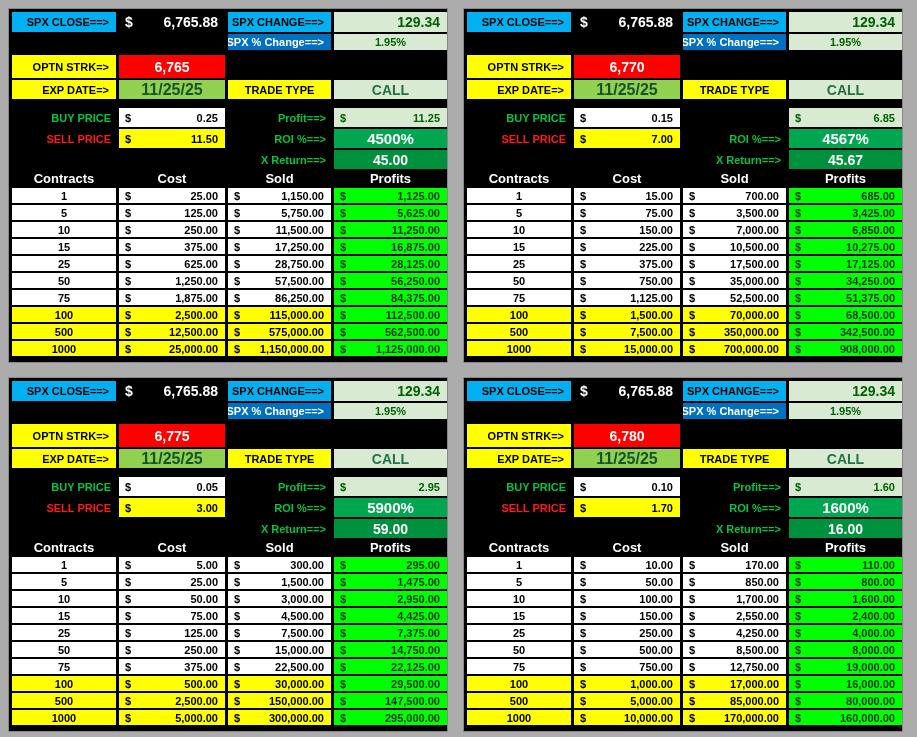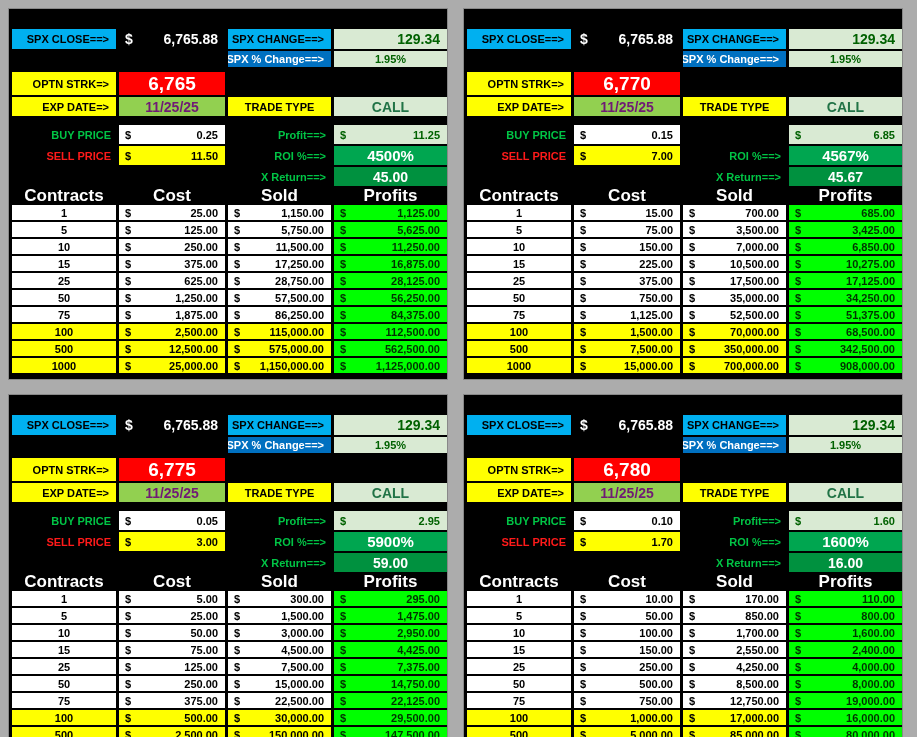--- a/index.html
+++ b/index.html
@@ -11,52 +11,52 @@
   }
   .panels-grid {
     display:grid;
     grid-template-columns:440px 440px;
     column-gap:15px;
     row-gap:14px;
     padding:8px 0 0 8px;
   }
   .panel {
     background:#000;
-    padding:20px 3px 4px 3px;
+    padding:3px 3px 4px 3px;
     border:1px solid #888;
   }
   .row {
     display:grid;
     grid-template-columns:104px 106px 103px 113px;
     column-gap:3px;
     margin-bottom:2px;
   }
   .h20{height:20px}.h16{height:16px}.h23{height:23px}.h19{height:19px}.h15{height:15px}
   .sp3{height:3px}.sp7{height:7px}
   .cell{
     display:flex; align-items:center; justify-content:center;
     font-size:11px; color:#000; overflow:hidden; white-space:nowrap;
   }
   .rt{justify-content:flex-end; padding-right:7px}
   .money{justify-content:space-between; padding:0 7px 0 6px}
   .cyan{background:#00B0F0; color:#000}
   .dblue{background:#0070C0; color:#fff; font-size:11px}
   .yel{background:#FFFF00; color:#000}
-  .redbg{background:#FF0000; color:#fff; font-size:19px}
+  .redbg{background:#FF0000; color:#fff; font-size:14px}
   .pale{background:#D9EAD3; color:#006100}
   .midg{background:#00A650; color:#fff; font-size:15px}
   .dkg{background:#00913F; color:#fff; font-size:14px}
-  .expg{background:#92D050; color:#701a75; font-size:14px}
+  .expg{background:#92D050; color:#14532d; font-size:16px}
   .whtxt{color:#fff}
   .big{font-size:14px}
   .call{font-size:14px; color:#217346}
   .lblG{color:#00C445; background:transparent; justify-content:flex-end; padding-right:5px}
   .lblR{color:#FF1A1A; background:transparent; justify-content:flex-end; padding-right:5px}
   .whitebg{background:#fff}
-  .colhead{color:#fff; font-size:17px; background:transparent}
+  .colhead{color:#fff; font-size:13px; background:transparent}
   .trow{margin-bottom:2px}
   .trow .wbg{background:#fff}
   .trow.hl .wbg{background:#FFFF00}
   .trow .lime{background:#00FF00; color:#003300}
   .trow .cell{font-size:11px}
 </style>
 </head>
 <body>
 
 <div class="panels-grid">

